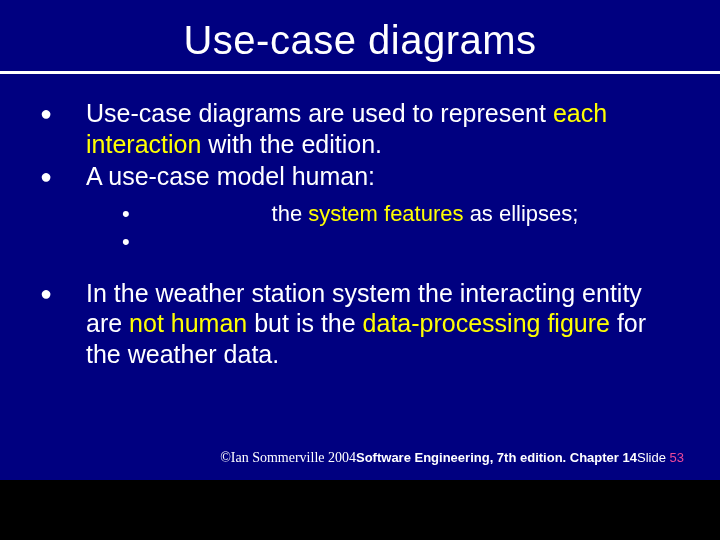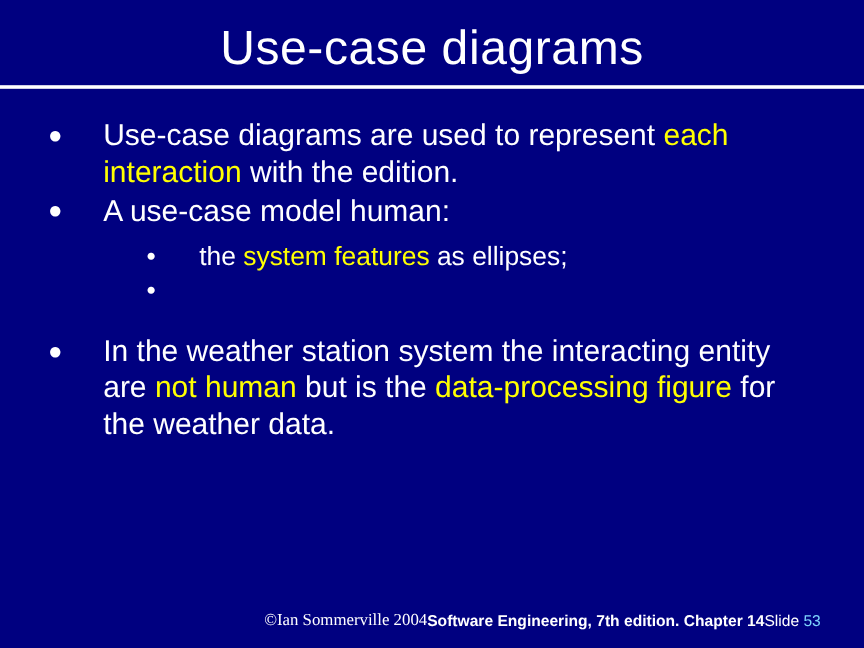--- a/index.html
+++ b/index.html
@@ -7,21 +7,21 @@
     padding: 0;
     width: 720px;
     height: 540px;
     overflow: hidden;
     font-family: Arial, Helvetica, sans-serif;
     background: #000;
   }
   .slide {
     box-sizing: border-box;
     width: 720px;
-    height: 540px;
+    height: 480px;
     background: #000080;
     color: #ffffff;
     position: relative;
     padding: 0 36px;
   }
   .title-wrap {
     padding-top: 18px;
     text-align: center;
   }
   .title {
@@ -60,37 +60,37 @@
   }
   .lvl2 {
     display: flex;
     padding-left: 86px;
     line-height: 1.28;
   }
   .dot2 {
     flex: 0 0 44px;
     text-align: left;
   }
-  .txt2 { flex: 1 1 auto; }
+  .txt2 { flex: 1 1 auto; text-align: center; }
   .hi { color: #ffff00; }
   .footer {
     position: absolute;
     left: 0;
     right: 0;
     bottom: 14px;
     padding: 0 36px;
     display: flex;
     justify-content: flex-end;
     font-size: 13px;
     color: #ffffff;
   }
   .footer .left  { font-family: "Times New Roman", Times, serif; font-size: 14px; }
   .footer .center{ font-weight: bold; font-size: 13px; }
   .footer .right { font-size: 13px; }
-  .footer .pg    { color: #7dd3fc; }
+  .footer .pg    { color: #ec4899; }
 </style>
 </head>
 <body>
 
 <div class="slide">
 
   <div class="title-wrap">
     <h1 class="title">Use-case diagrams</h1>
     <hr class="hr">
   </div>

